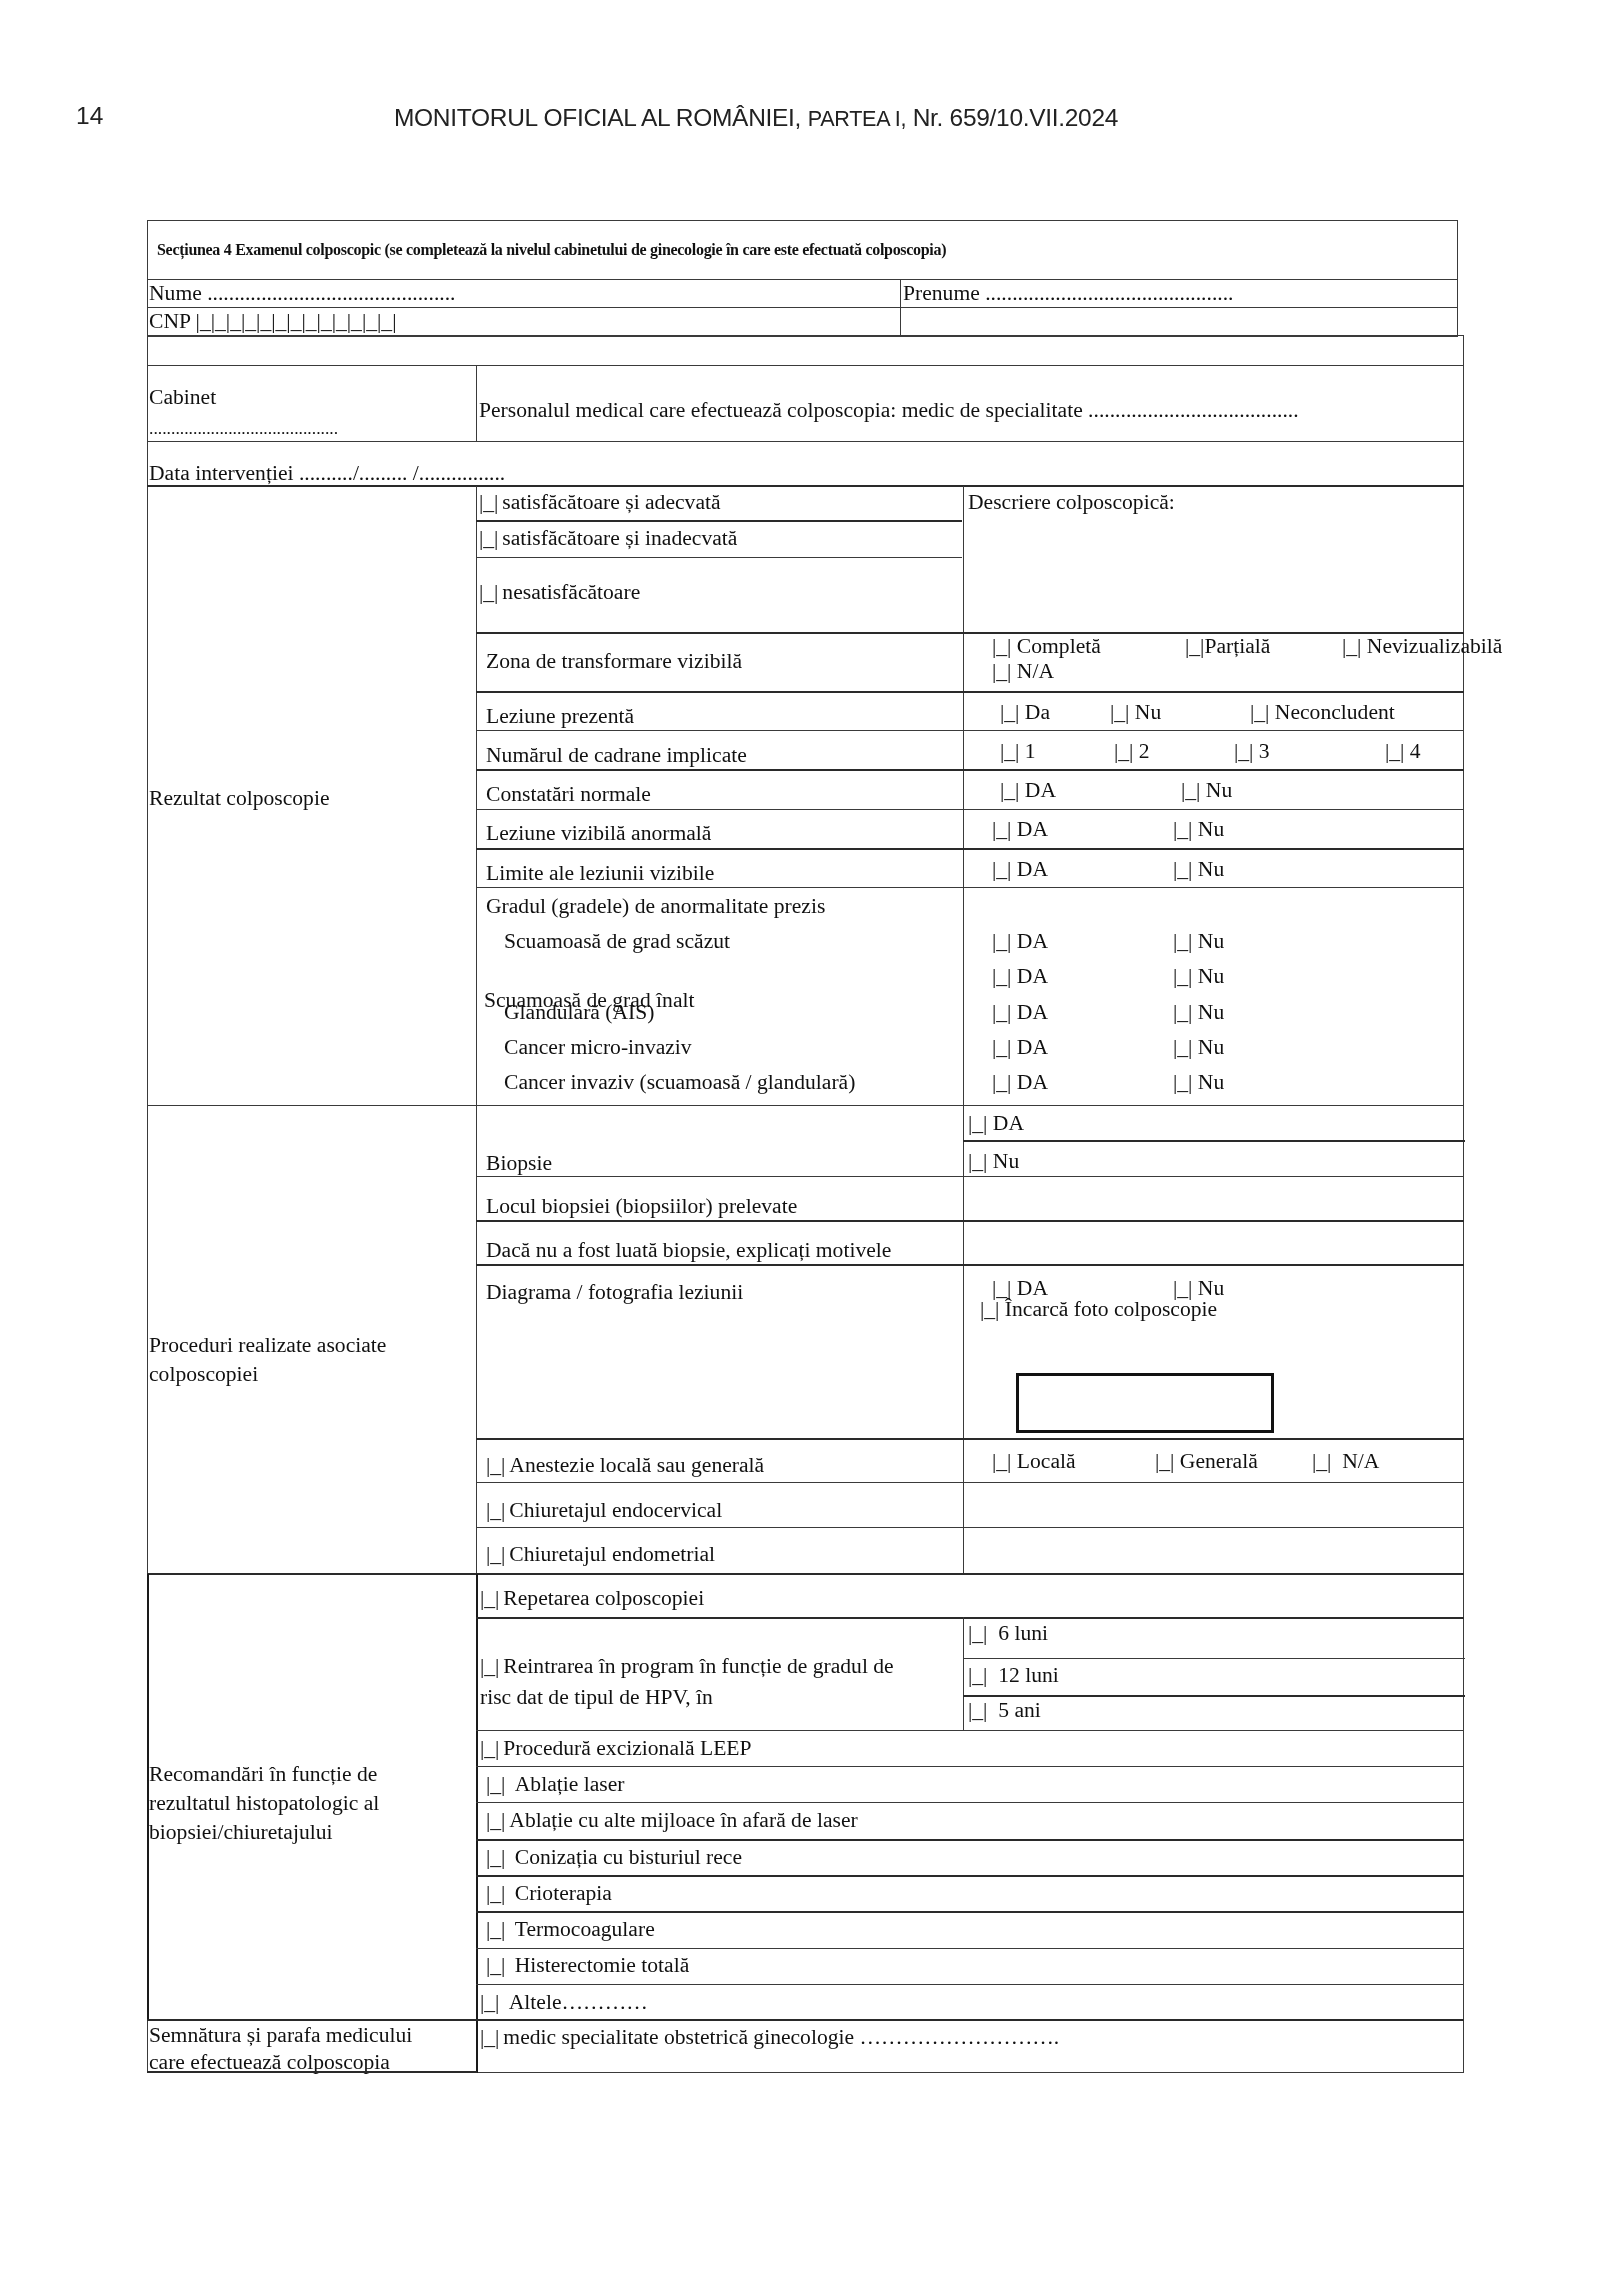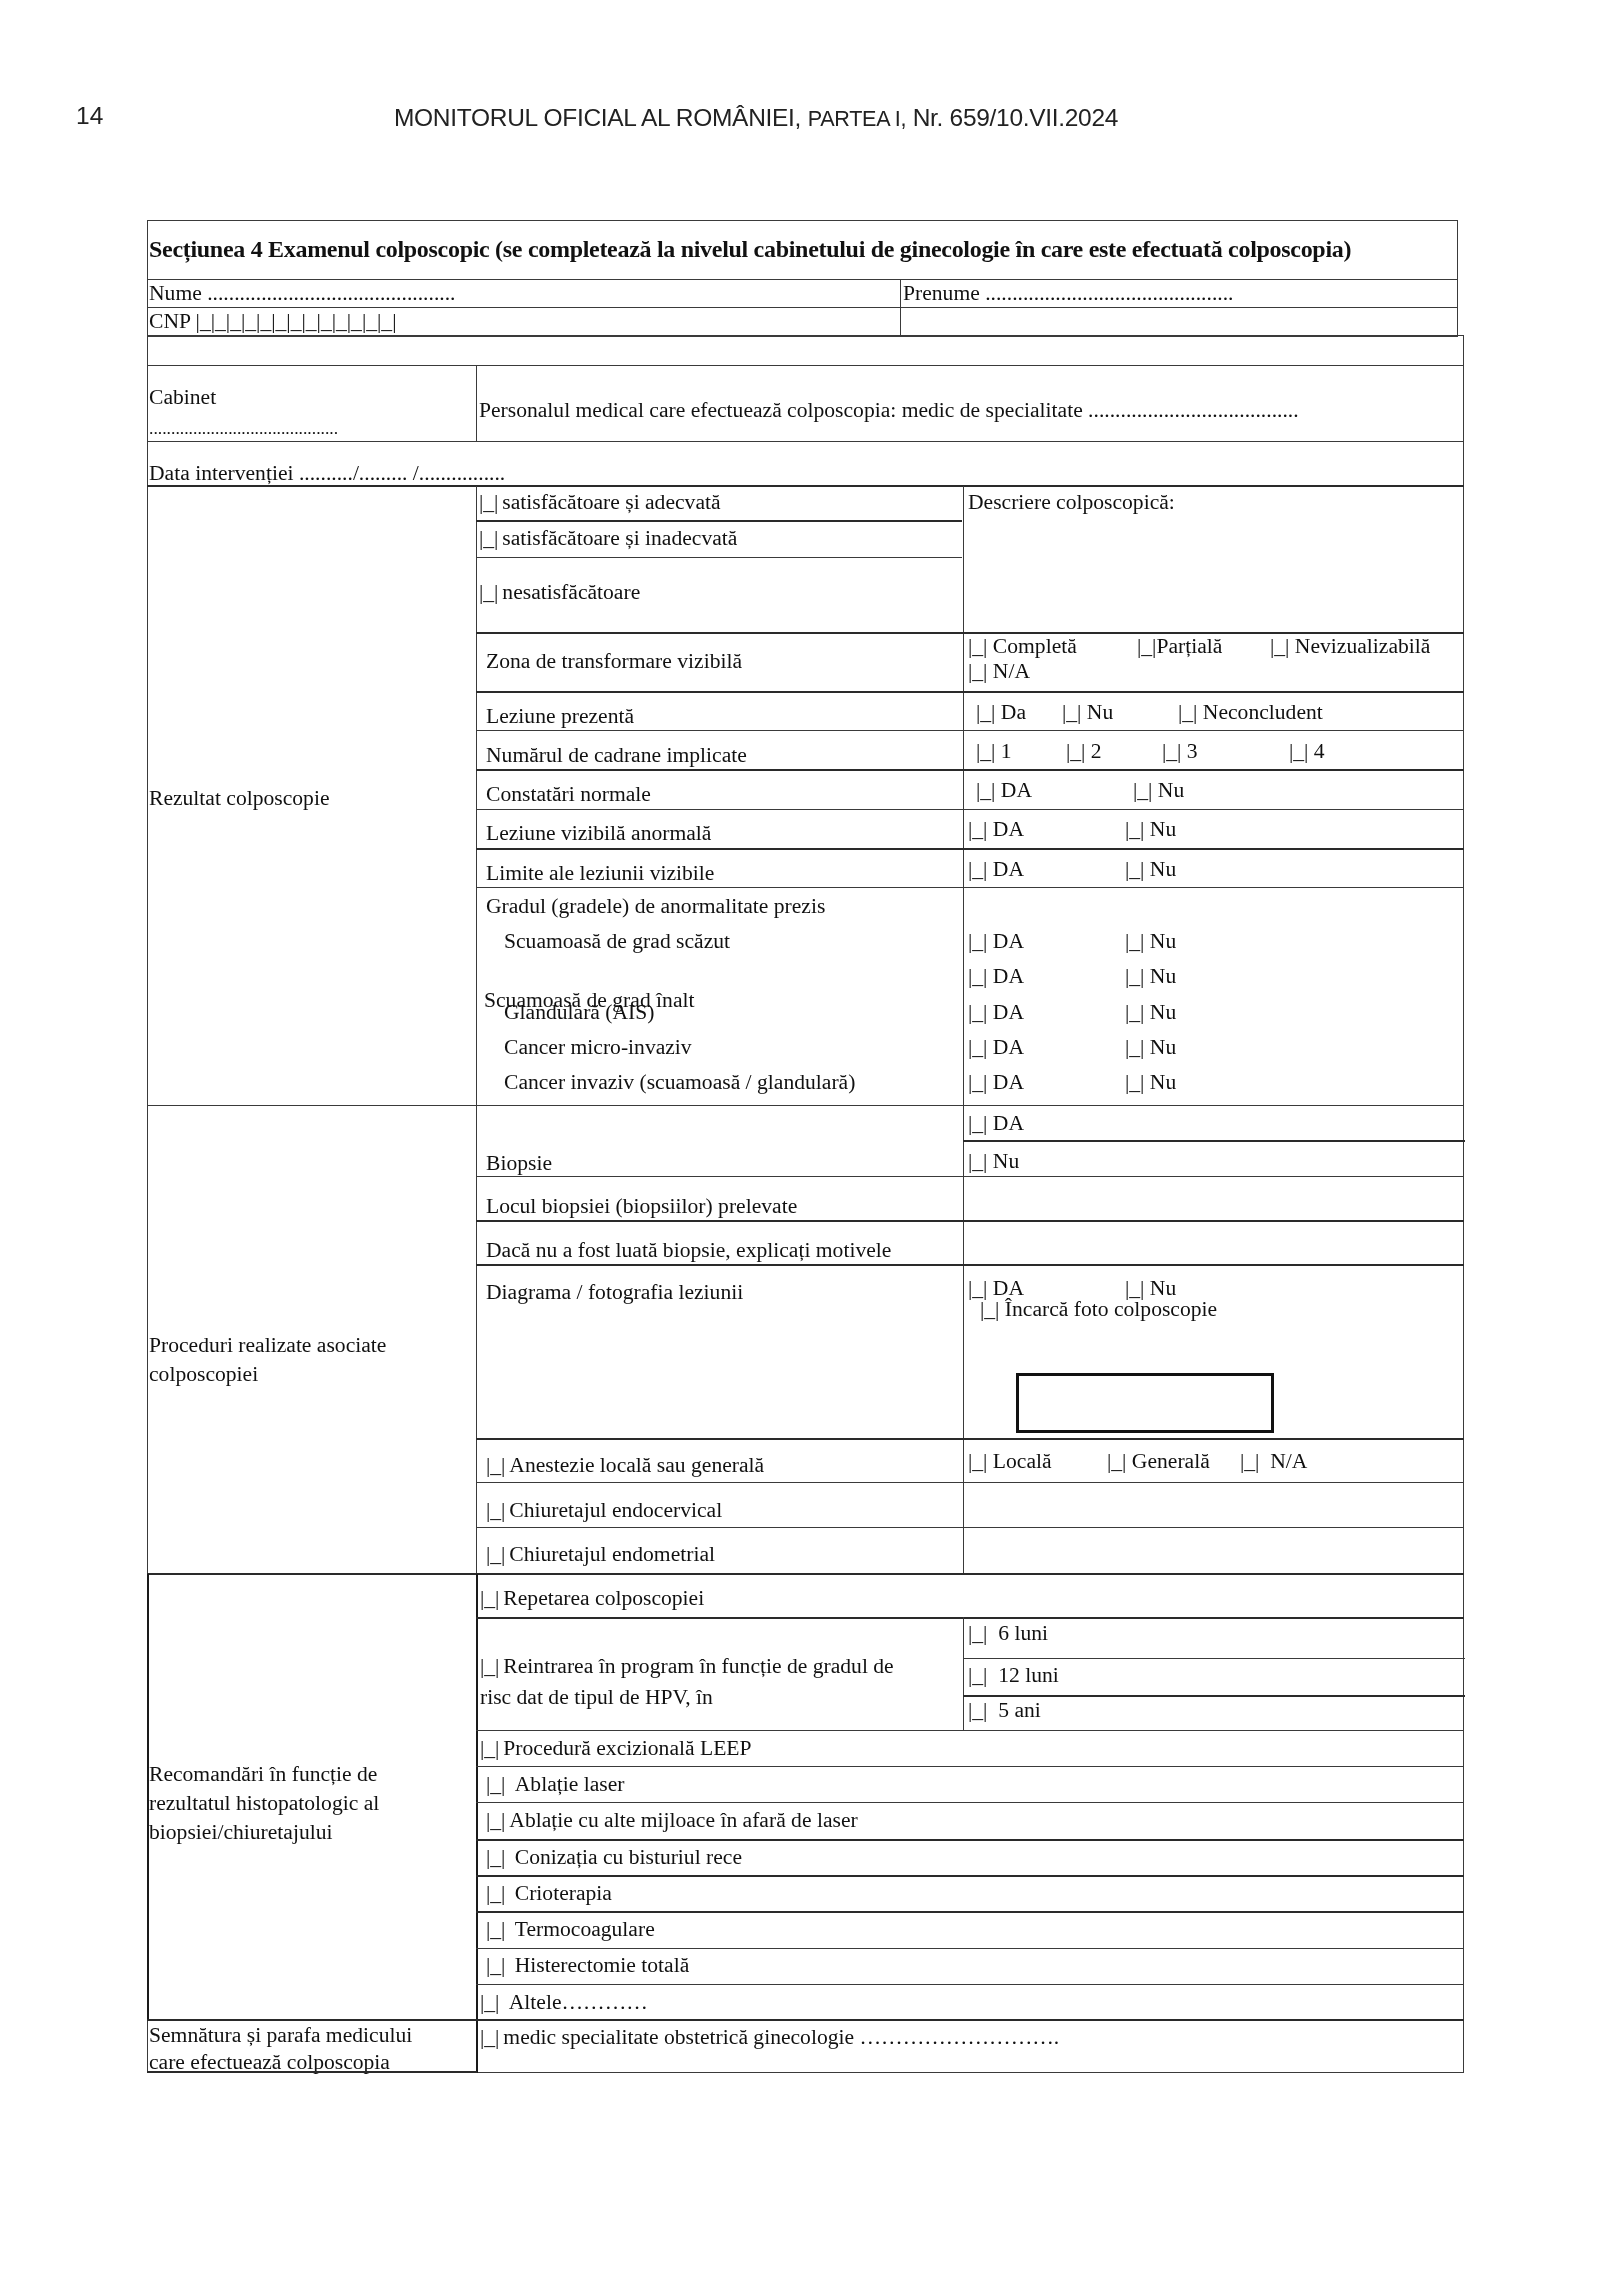--- a/index.html
+++ b/index.html
@@ -12,37 +12,37 @@
   .runhead .small { font-size:21.6px; }
   .box { position:absolute; box-sizing:border-box; border:1.5px solid #3a3a3a; }
   .hl { position:absolute; height:0; border-top:1.5px solid #3a3a3a; }
   .hl.thick { border-top:2.9px solid #2a2a2a; }
   .vl { position:absolute; width:0; border-left:1.5px solid #3a3a3a; }
   .vl.thick { border-left:2.9px solid #1a1a1a; }
   .t { position:absolute; font-size:21.6px; line-height:25.5px; white-space:nowrap; }
   .b { font-weight:bold; }
   .cb { margin-right:3.9px; }
   .photo { position:absolute; box-sizing:border-box; border:3.9px solid #111; }
-  .opt { display:inline-block; }
+  .opt { display:inline-block;margin-left:24px; }
 </style>
 </head>
 <body>
 
 <div class="abs hdr pagenum">14</div>
 <div class="abs hdr runhead">
   <span>MONITORUL OFICIAL AL ROMÂNIEI,</span>
   <span class="small">PARTEA I,</span>
   <span>Nr. 659/10.VII.2024</span>
 </div>
 
 <div class="box" style="left:147px;top:220px;width:1311px;height:117px;"></div>
 <div class="hl" style="left:147px;top:279px;width:1311px;"></div>
 <div class="hl" style="left:147px;top:307px;width:1311px;"></div>
 <div class="vl" style="left:900px;top:279px;height:57px;"></div>
-<div class="t b" style="left:149px;top:237px;font-size:24px;letter-spacing:-0.3px;">Secțiunea 4 Examenul colposcopic (se completează la nivelul cabinetului de ginecologie în care este efectuată colposcopia)</div>
+<div class="t b" style="left:149px;top:237px;font-size:16px;letter-spacing:-0.3px;padding-left:8px;">Secțiunea 4 Examenul colposcopic (se completează la nivelul cabinetului de ginecologie în care este efectuată colposcopia)</div>
 <div class="t" style="left:149px;top:281px;">Nume ..............................................</div>
 <div class="t" style="left:903px;top:281px;">Prenume ..............................................</div>
 <div class="t" style="left:149px;top:309px;">CNP |_|_|_|_|_|_|_|_|_|_|_|_|_|</div>
 
 <div class="box" style="left:147px;top:335px;width:1317px;height:1738px;"></div>
 <div class="hl" style="left:147px;top:365px;width:1317px;"></div>
 <div class="hl" style="left:147px;top:441px;width:1317px;"></div>
 <div class="vl" style="left:476px;top:365px;height:76px;"></div>
 
 <div class="t" style="left:149px;top:385px;">Cabinet</div>

